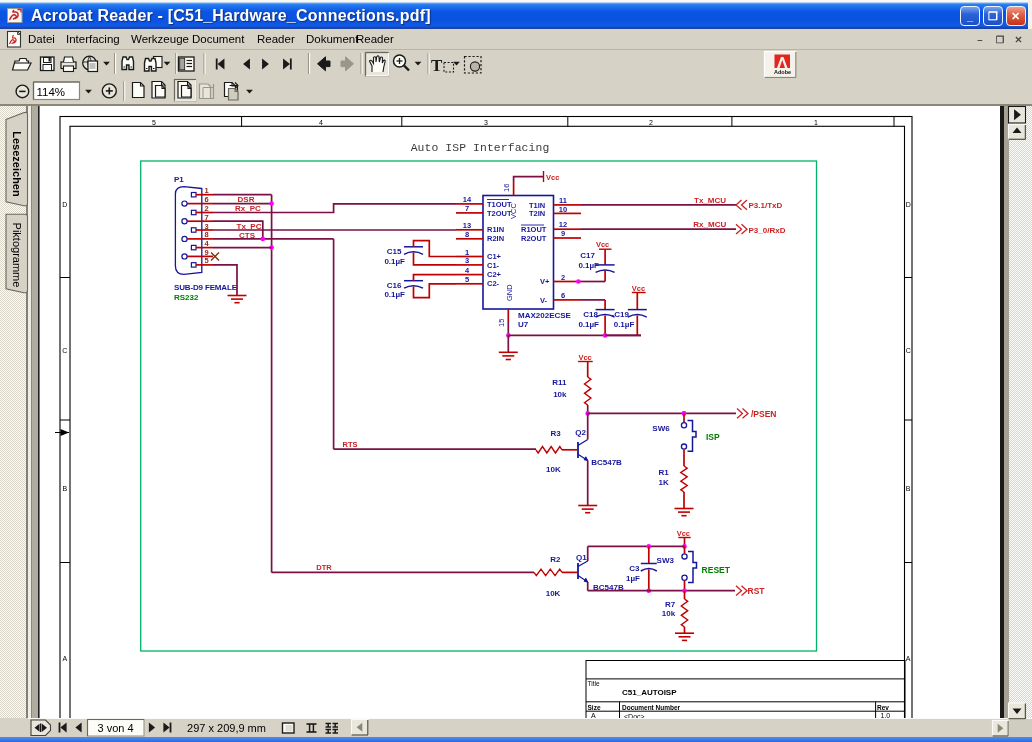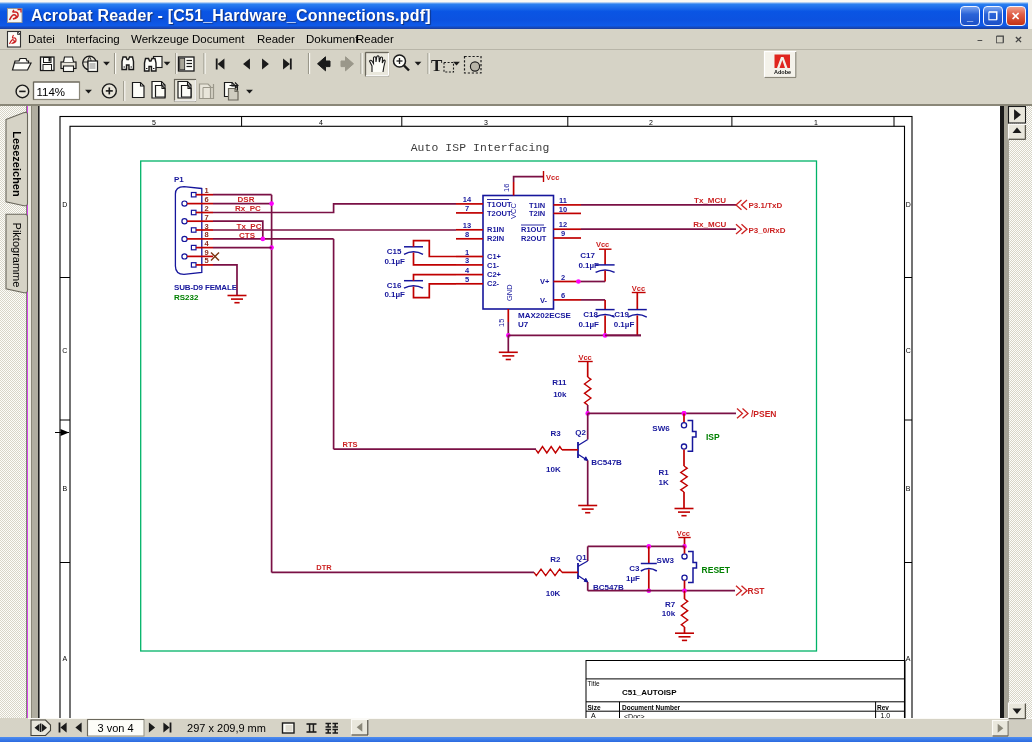--- a/index.html
+++ b/index.html
@@ -13,21 +13,21 @@
 .tbl{background:linear-gradient(to bottom,#7ba4ee,#2a63d8 40%,#1c50c8)}
 .tred{background:linear-gradient(to bottom,#f0a08a,#e0604a 40%,#c43313)}
 
 #menubar{left:0;top:29px;width:1032px;height:20px;background:#d6d3c6}
 .mi{position:absolute;top:33px;font-size:11.5px;color:#000}
 .mdibtn{top:3px;width:14px;height:14px;color:#444;font-size:9.5px;text-align:center;line-height:13px;font-weight:bold}
 
 #tb1{left:0;top:49px;width:1032px;height:29px;background:#d6d3c6;border-top:1px solid #b8b5a8}
 #tb2{left:0;top:78px;width:1032px;height:26px;background:#d6d3c6}
 
-#docarea{left:0;top:106px;width:1032px;height:612px;background:#d946ef;overflow:hidden}
+#docarea{left:0;top:106px;width:1032px;height:612px;background:#0ea5e9;overflow:hidden}
 #tabstrip{left:0;top:106px;width:27px;height:631px;border-right:1px solid #808074}
 #splitter{left:31px;top:106px;width:7px;height:612px;background:#b0ada0;border-left:1px solid #8a8779}
 
 #vsb{left:1009px;top:106px;width:23px;height:612px}
 #hsb-track{left:369px;top:719px;width:624px;height:17px}
 #statusbar{left:0;top:718px;width:1032px;height:19px;background:#d6d3c6}
 #taskbar{left:0;top:737px;width:1032px;height:5px;background:linear-gradient(to bottom,#4e8df0,#2a6ae0)}
 </style></head>
 <body>
 

